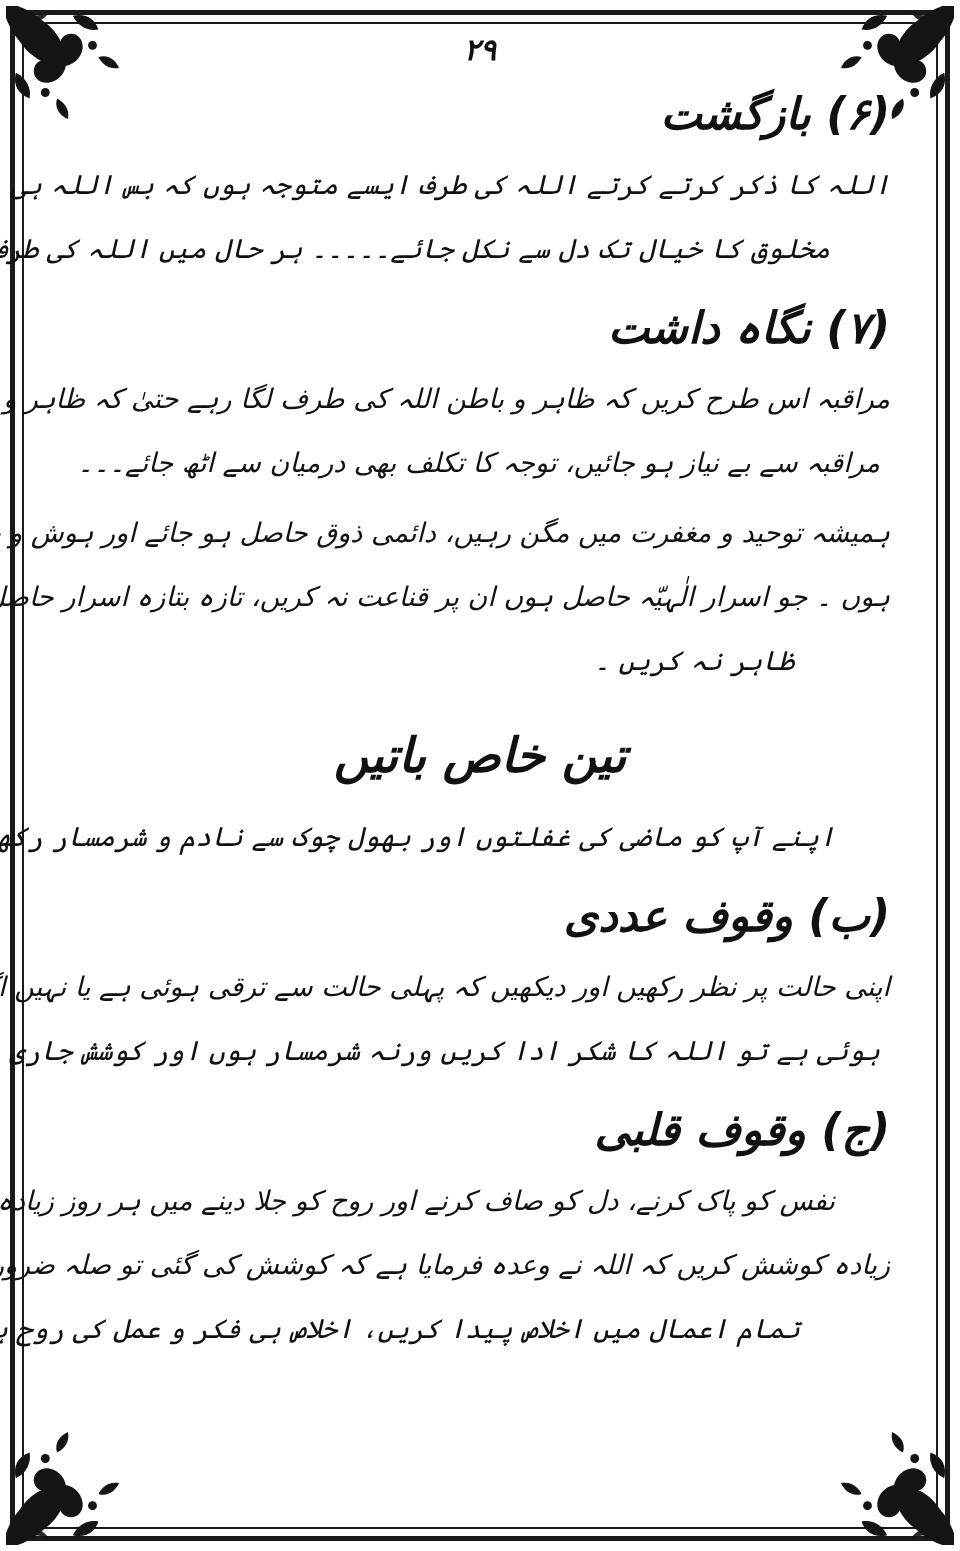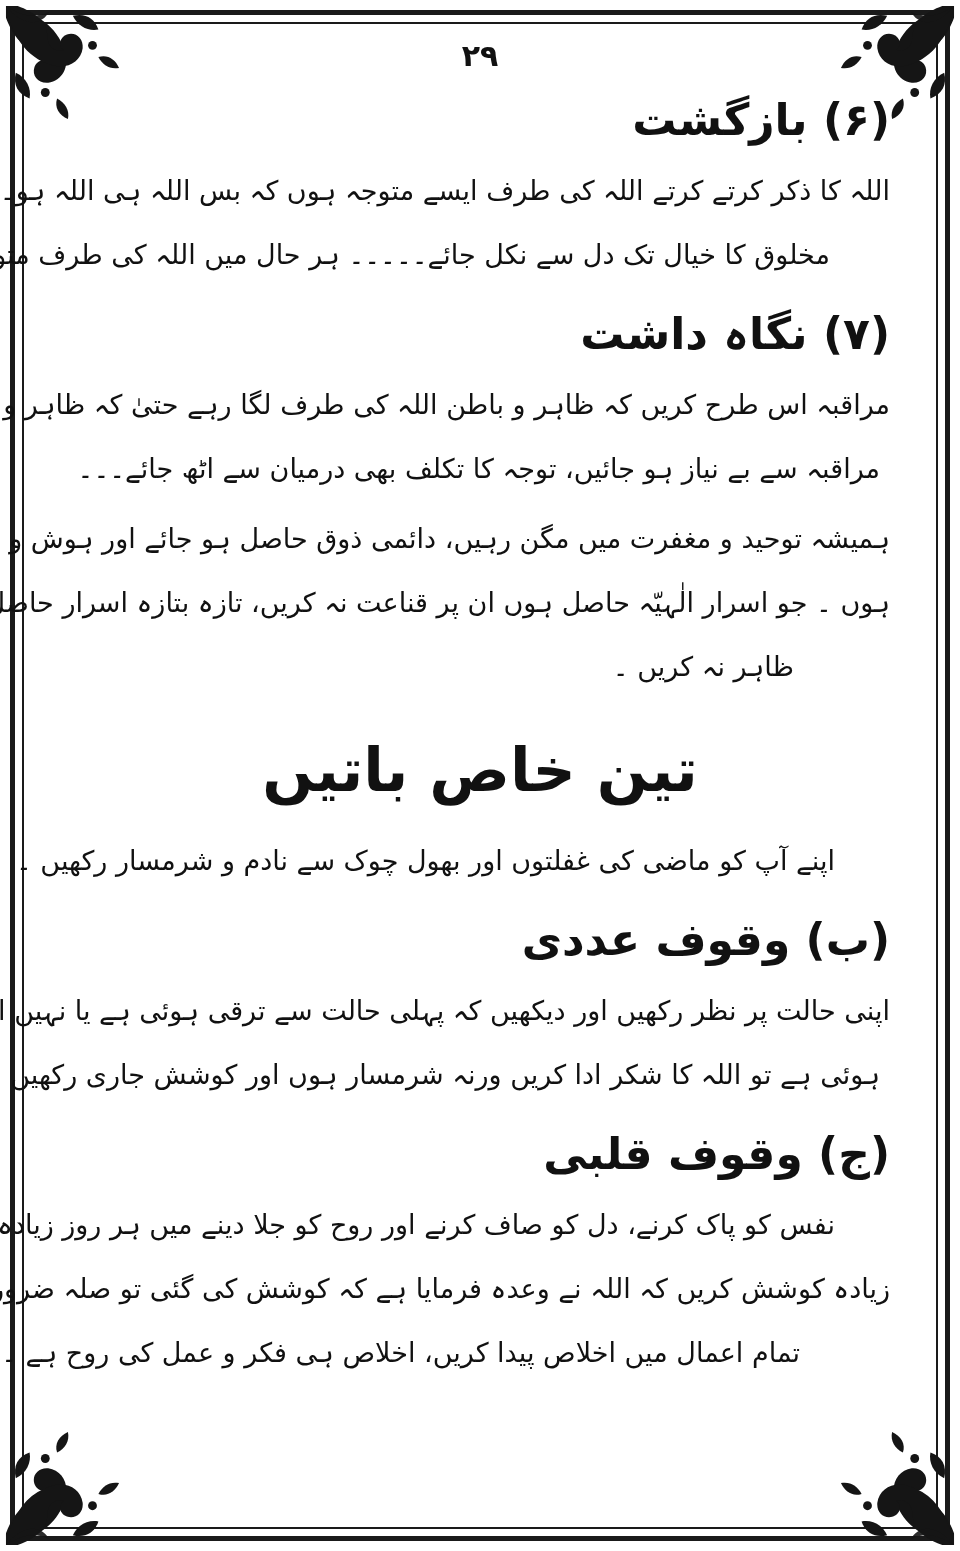--- a/index.html
+++ b/index.html
@@ -20,23 +20,24 @@
   .corner{position:absolute;width:118px;height:118px;z-index:3;}
   .corner svg{width:100%;height:100%;display:block;}
   .corner.tl{top:4px;left:4px;}
   .corner.tr{top:4px;right:4px;transform:scaleX(-1);}
   .corner.bl{bottom:4px;left:4px;transform:scaleY(-1);}
   .corner.br{bottom:4px;right:4px;transform:scale(-1,-1);}
 
   .content{
     position:relative;
     z-index:2;
-    padding:30px 70px 0 70px;
+    padding:24px 70px 0 70px;
     direction:rtl;
     text-align:right;
+    font-style:italic;
   }
   .page-number{
     text-align:center;
     font-size:30px;
     font-weight:bold;
     margin:8px 0 14px 0;
     letter-spacing:2px;
   }
   .sec-heading{
     font-size:44px;
@@ -44,21 +45,21 @@
     line-height:1.5;
     margin:14px 0 6px 0;
   }
   .line{
     font-size:27px;
     line-height:64px;
     white-space:nowrap;
   }
   .main-heading{
     text-align:center;
-    font-size:60px;
+    font-size:48px;
     font-weight:bold;
     line-height:1.5;
     margin:26px 0 14px 0;
   }
   .ind-10{margin-right:10px;}
   .ind-55{margin-right:55px;}
   .ind-60{margin-right:60px;}
   .ind-80{margin-right:96px;}
   .ind-90{margin-right:90px;}
   .para{margin-bottom:6px;}

